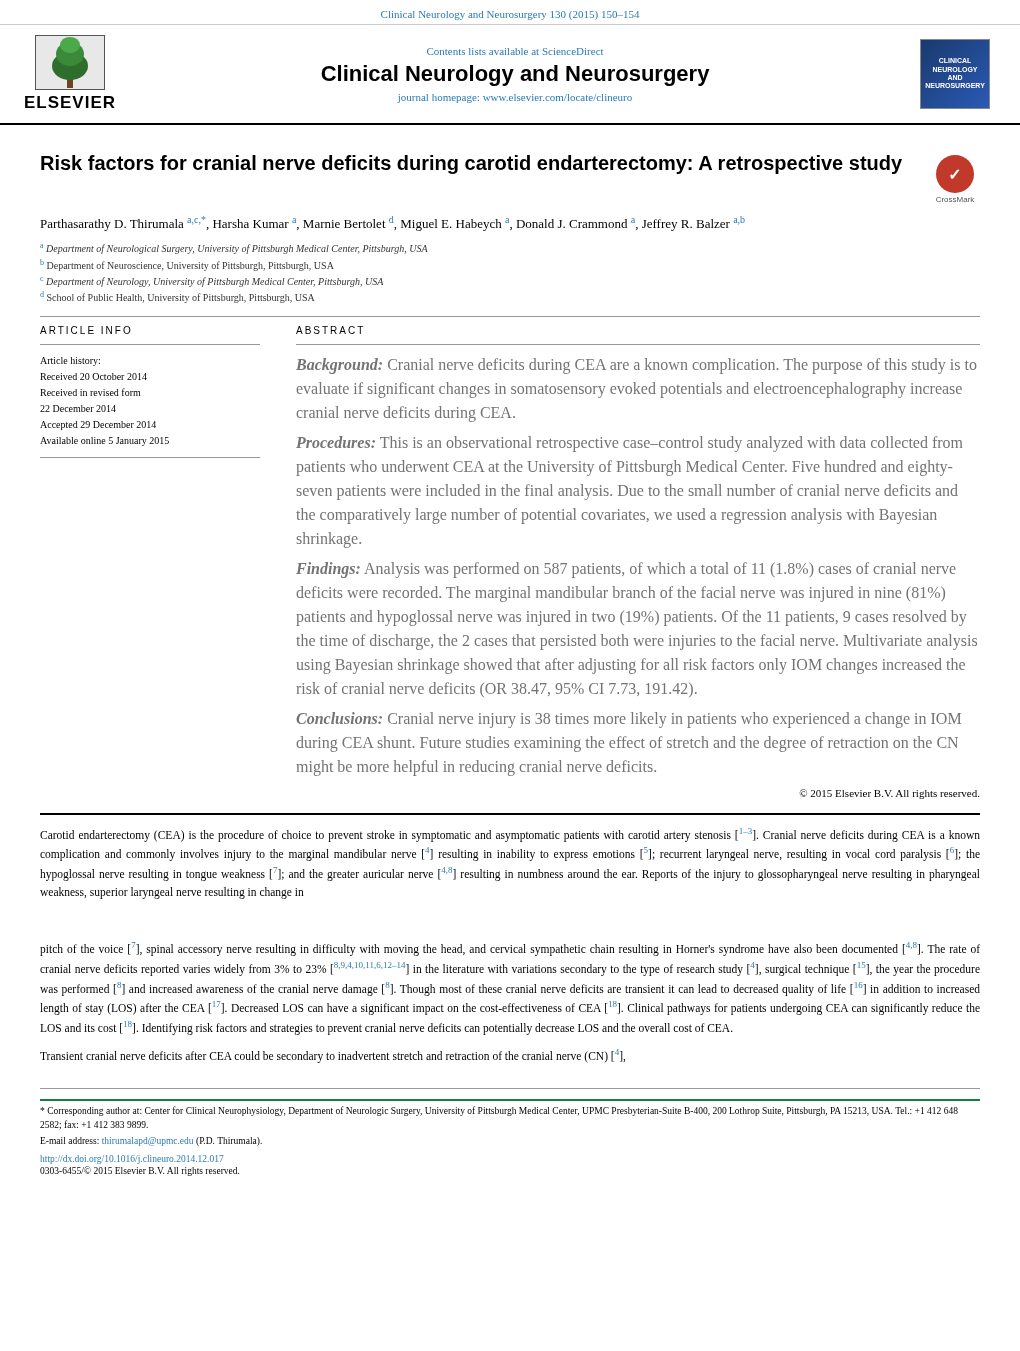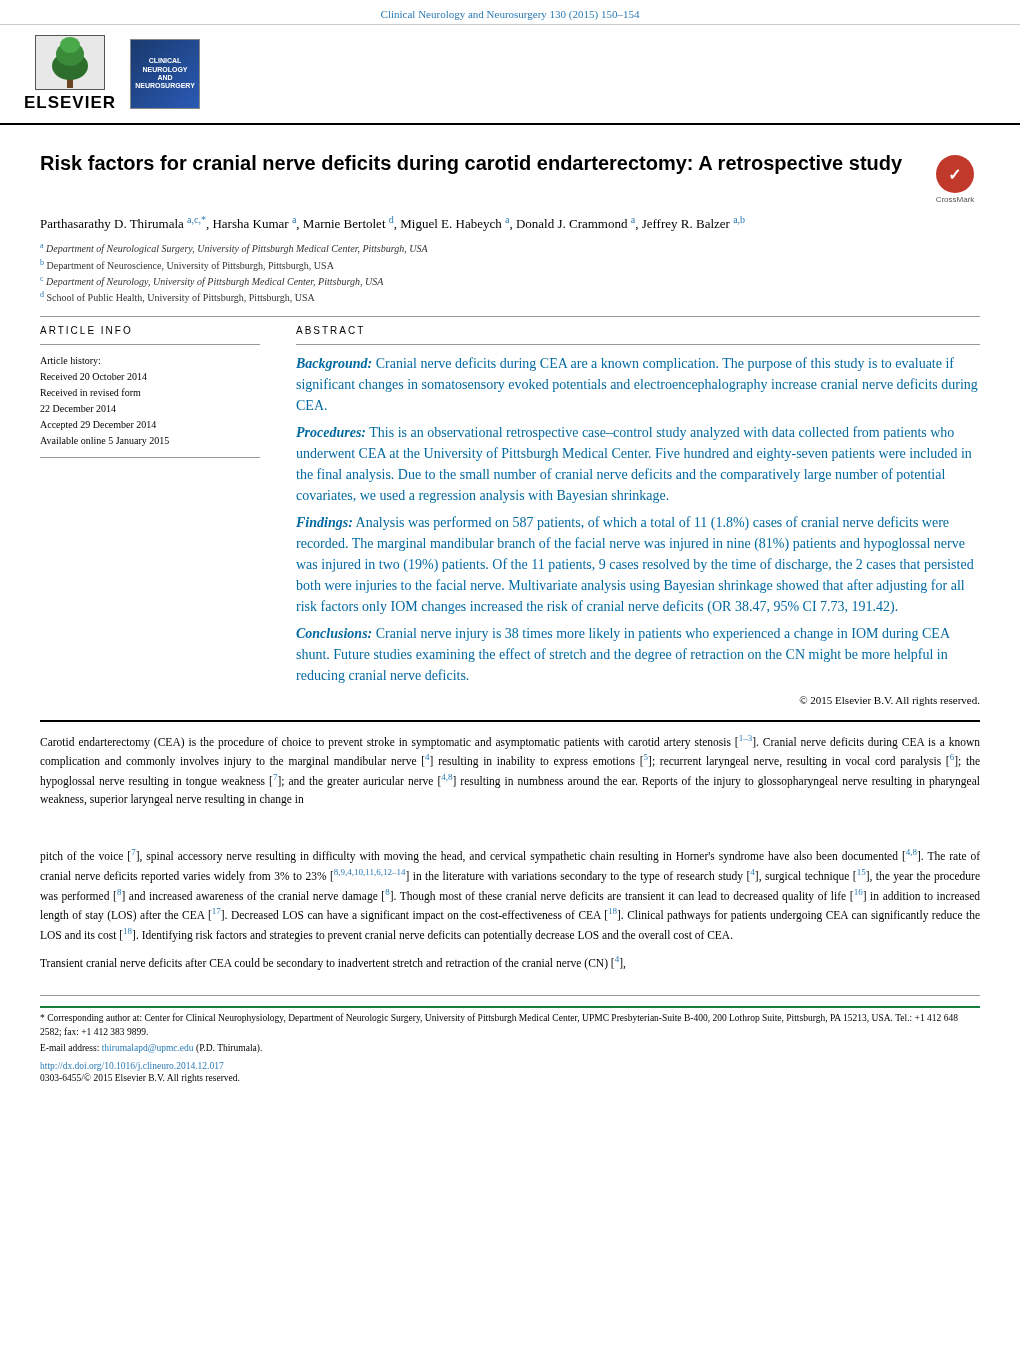--- a/index.html
+++ b/index.html
@@ -207,23 +207,23 @@
     }
     .keywords-section .kw-label {
       font-style: italic;
       font-size: 10px;
     }
     .keywords-list {
       font-size: 10px;
       line-height: 1.6;
     }
     .abstract-text {
-      font-size: 14px;
+      font-size: 16px;
       line-height: 1.5;
-      color: #0369a1;
+      color: #737373;
     }
     .abstract-text p {
       margin-bottom: 6px;
     }
     .abstract-text .para-label {
       font-style: italic;
       font-weight: bold;
     }
     .copyright {
       text-align: right;
@@ -290,20 +290,31 @@
         <rect x="31" y="38" width="6" height="14" fill="#6b4423"></rect>
 
         <ellipse cx="34" cy="30" rx="18" ry="14" fill="#2d6e2d"></ellipse>
         <ellipse cx="34" cy="18" rx="14" ry="12" fill="#3a8a3a"></ellipse>
         <ellipse cx="34" cy="9" rx="10" ry="8" fill="#4aaa4a"></ellipse>
       </svg>
     </div>
     <span class="elsevier-text">ELSEVIER</span>
   </div>
 
+  <div class="header-center">
+    <div class="contents-line">
+      <span>Contents lists available at</span>
+      <span class="link-blue">ScienceDirect</span>
+    </div>
+    <div class="journal-title">Clinical Neurology and Neurosurgery</div>
+    <div class="homepage-line">
+      <span>journal homepage:</span>
+      <span class="link-blue">www.elsevier.com/locate/clineuro</span>
+    </div>
+  </div>
 
   <div class="header-right">
     <div class="journal-logo-box">
       <span style="white-space:pre-line;font-size:7px;">CLINICAL
 NEUROLOGY
 AND
 NEUROSURGERY</span>
     </div>
   </div>
 </div>

